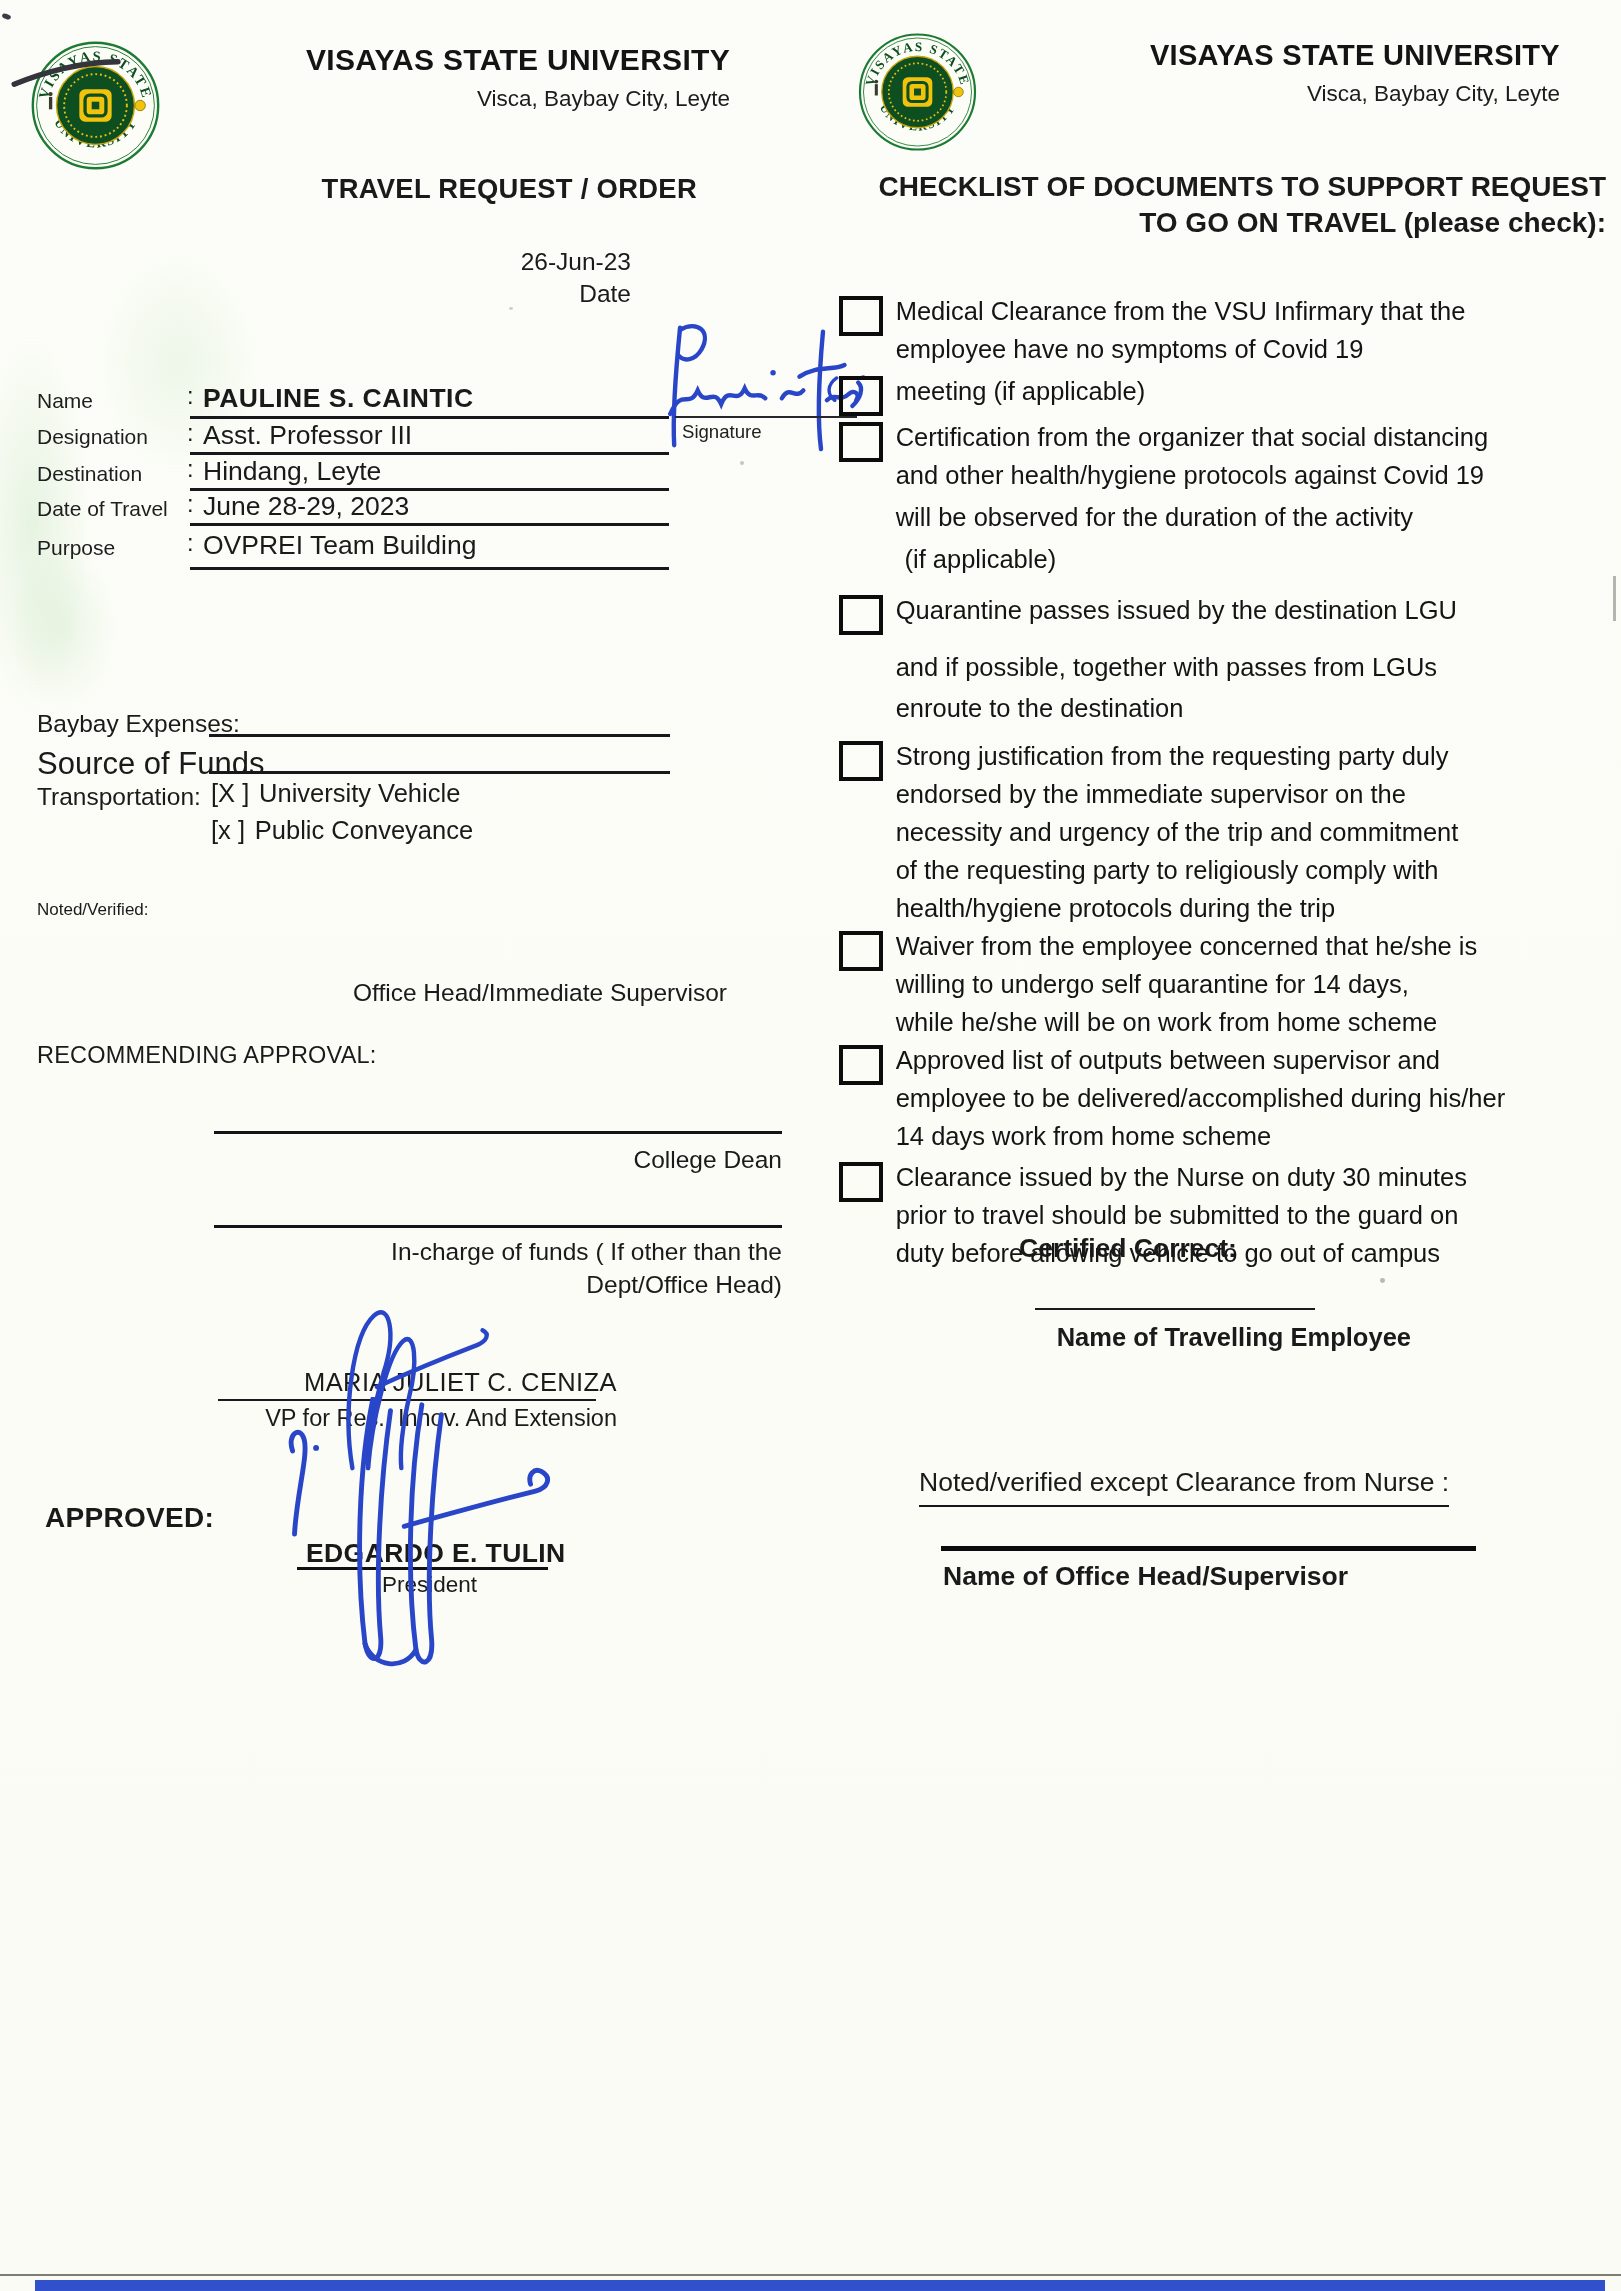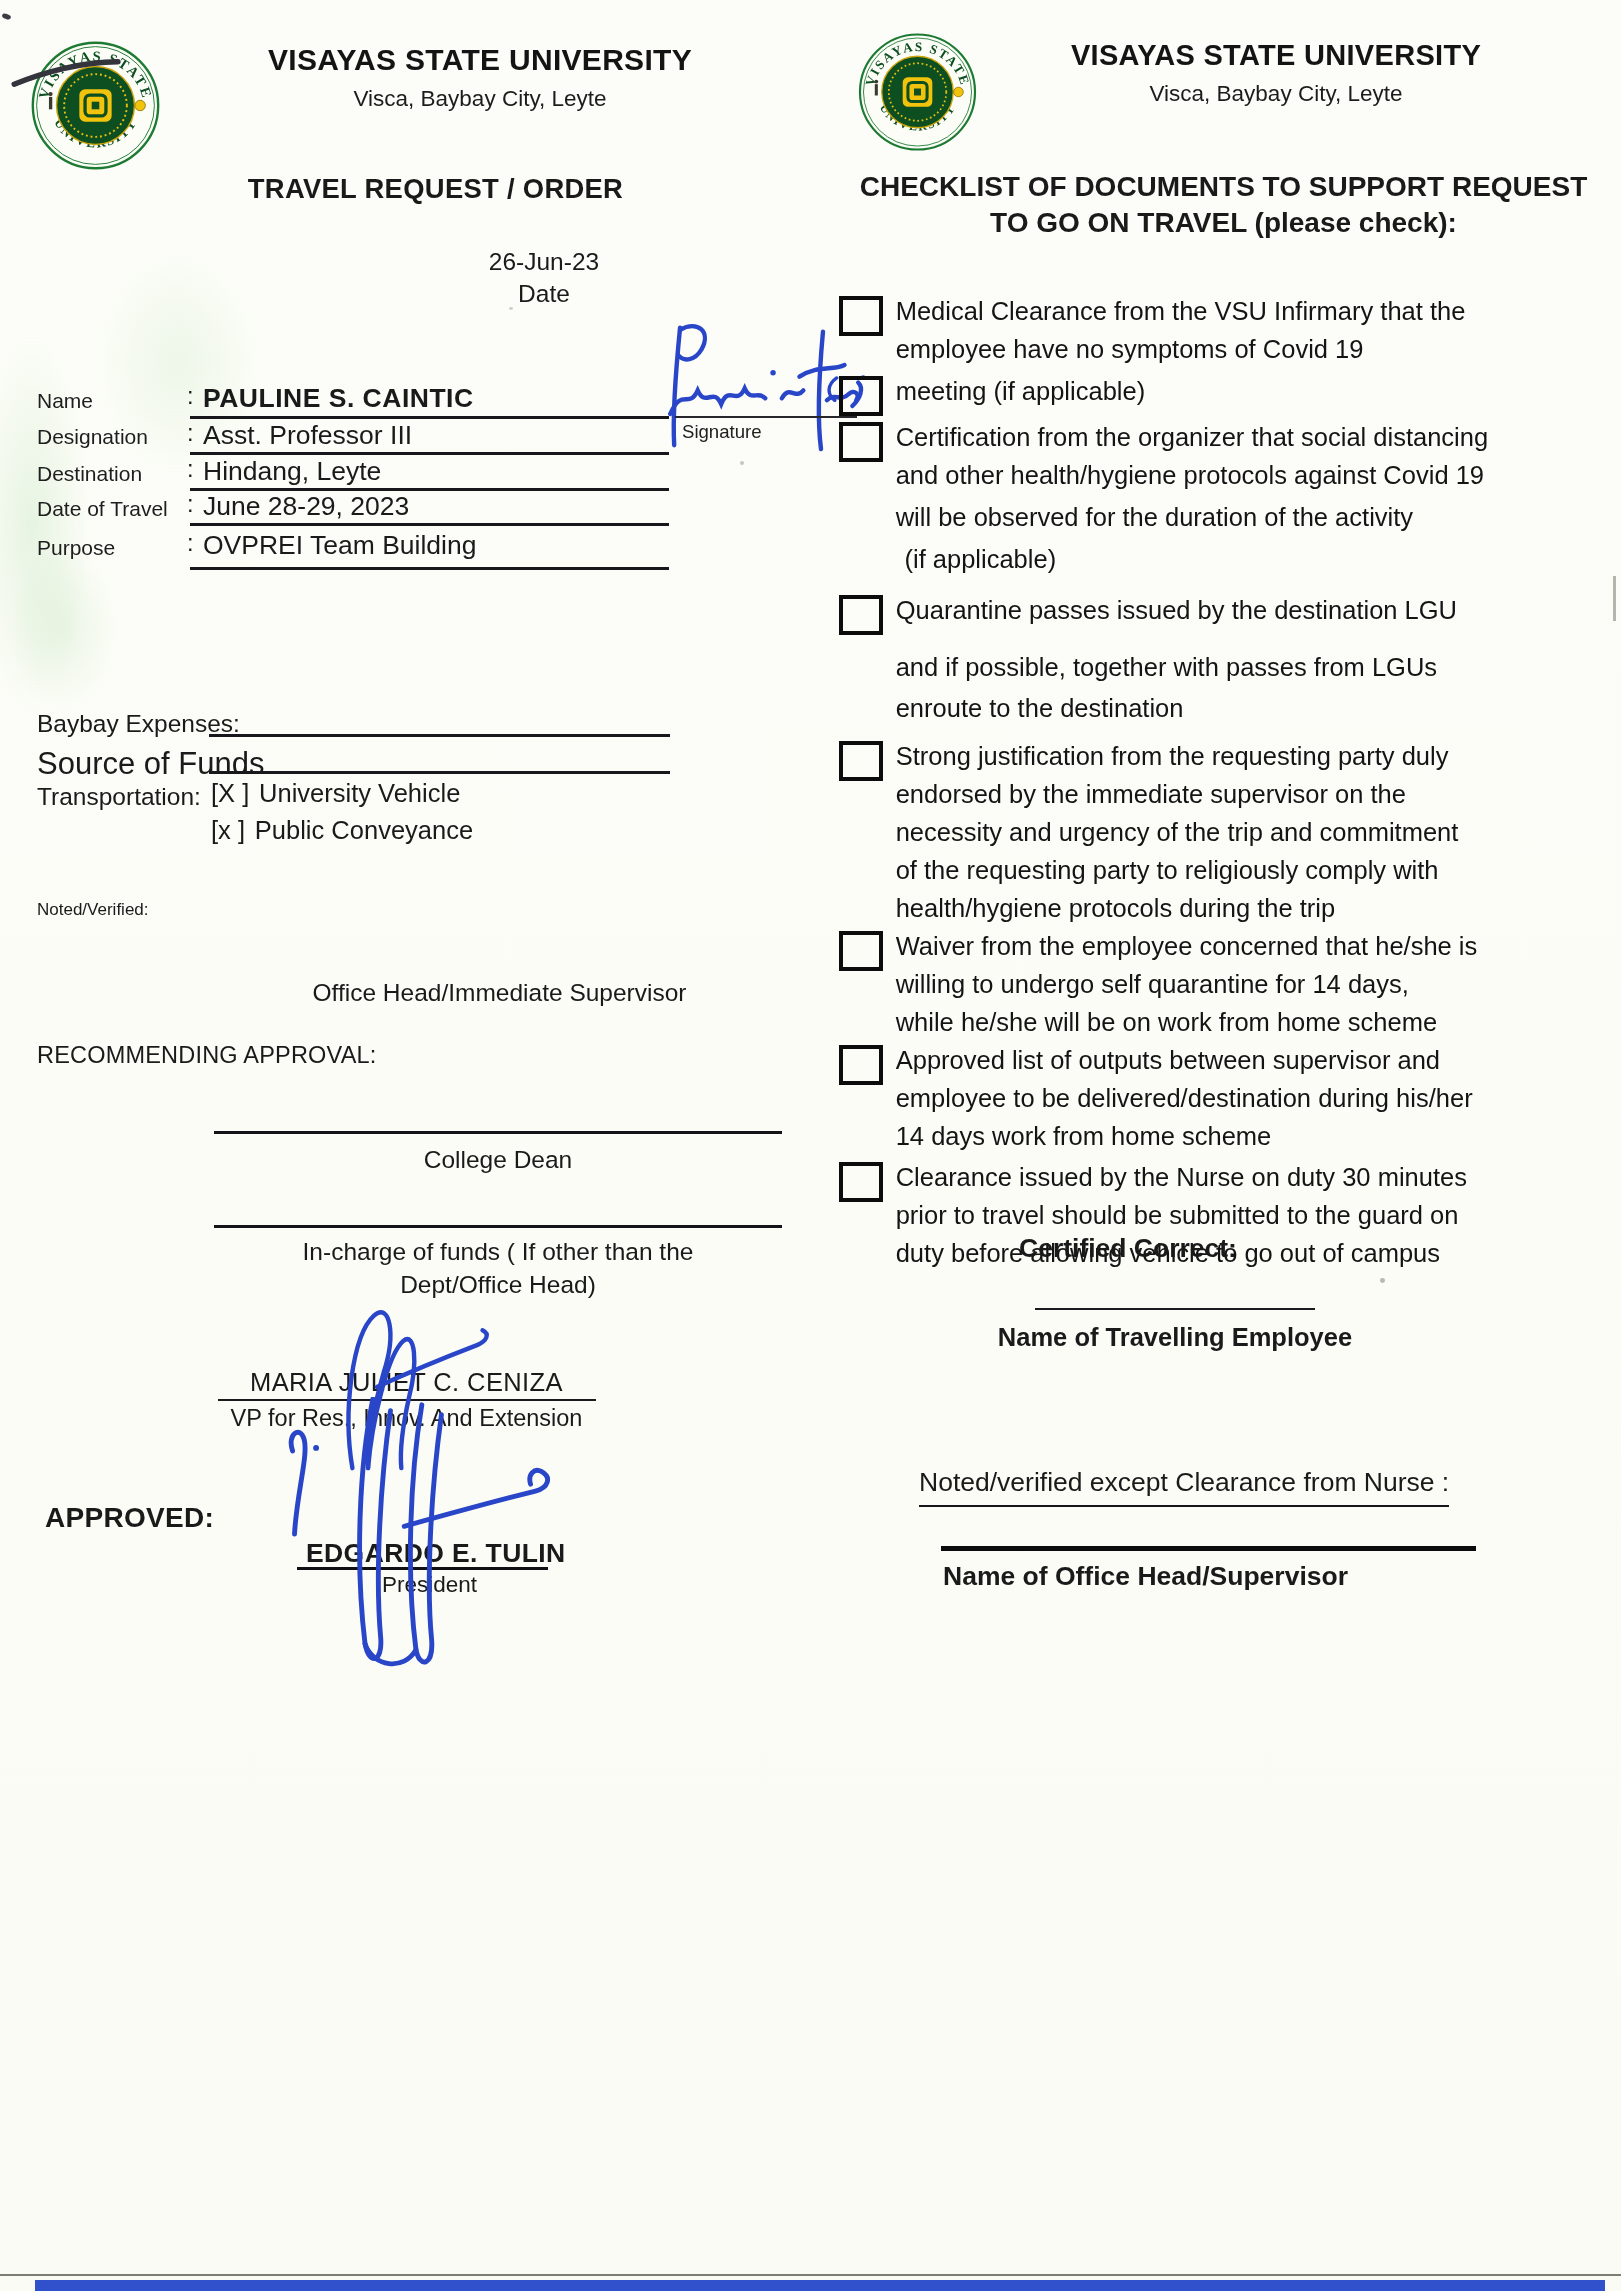--- a/index.html
+++ b/index.html
@@ -6,21 +6,21 @@
   html,body{margin:0;padding:0;background:#e8e8e4;}
   .page{
     position:relative;
     width:1621px;height:2292px;
     background:linear-gradient(180deg,#fcfdf8 0%,#fbfcf6 60%,#faFBf4 100%);
     overflow:hidden;
     font-family:"Liberation Sans","DejaVu Sans",sans-serif;
     color:#1a1a1a;
   }
   .abs{position:absolute;}
-  .center{text-align:center;}
+  .center{text-align:right;}
   .b{font-weight:bold;}
 
   
   .hdr-univ{font-size:30px;font-weight:bold;letter-spacing:0.3px;color:#141414;}
   .hdr-addr{font-size:22.5px;margin-top:8.8px;color:#1c1c1c;}
   .hdr-left{left:230px;top:43px;width:500px;}
   .hdr-right{left:992px;top:39px;width:568px;}
   .hdr-right .hdr-univ{font-size:29px;}
   .form-title{left:174px;top:173px;width:523px;font-size:27.4px;font-weight:bold;letter-spacing:0.3px;}
   .chk-title{left:841px;top:169px;width:765px;font-size:28px;font-weight:bold;line-height:36px;}
@@ -339,21 +339,21 @@
         <span class="ln">Waiver from the employee concerned that he/she is</span>
         <span class="ln">willing to undergo self quarantine for 14 days,</span>
         <span class="ln">while he/she will be on work from home scheme</span>
       </div>
     </div>
 
     <div class="chk-item">
       <span class="chk-box"></span>
       <div class="chk-text">
         <span class="ln">Approved list of outputs between supervisor and</span>
-        <span class="ln">employee to be delivered/destination during his/her</span>
+        <span class="ln">employee to be delivered/accomplished during his/her</span>
         <span class="ln">14 days work from home scheme</span>
       </div>
     </div>
 
     <div class="chk-item" style="margin-top:2.9px">
       <span class="chk-box"></span>
       <div class="chk-text">
         <span class="ln">Clearance issued by the Nurse on duty 30 minutes</span>
         <span class="ln">prior to travel should be submitted to the guard on</span>
         <span class="ln">duty before allowing vehicle to go out of campus</span>

